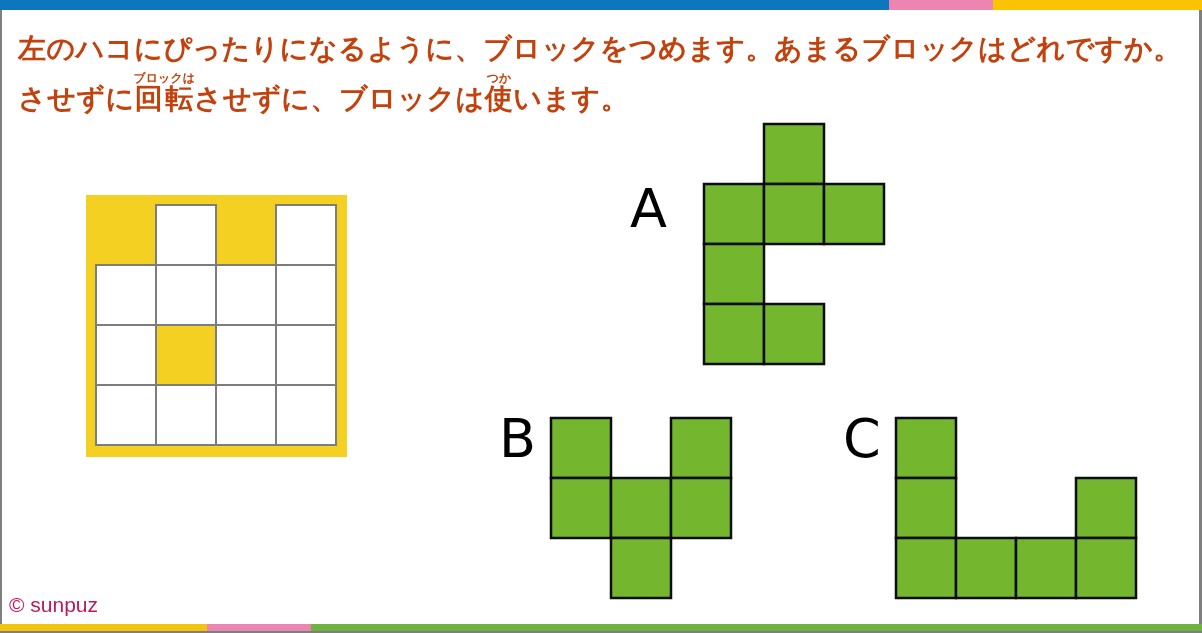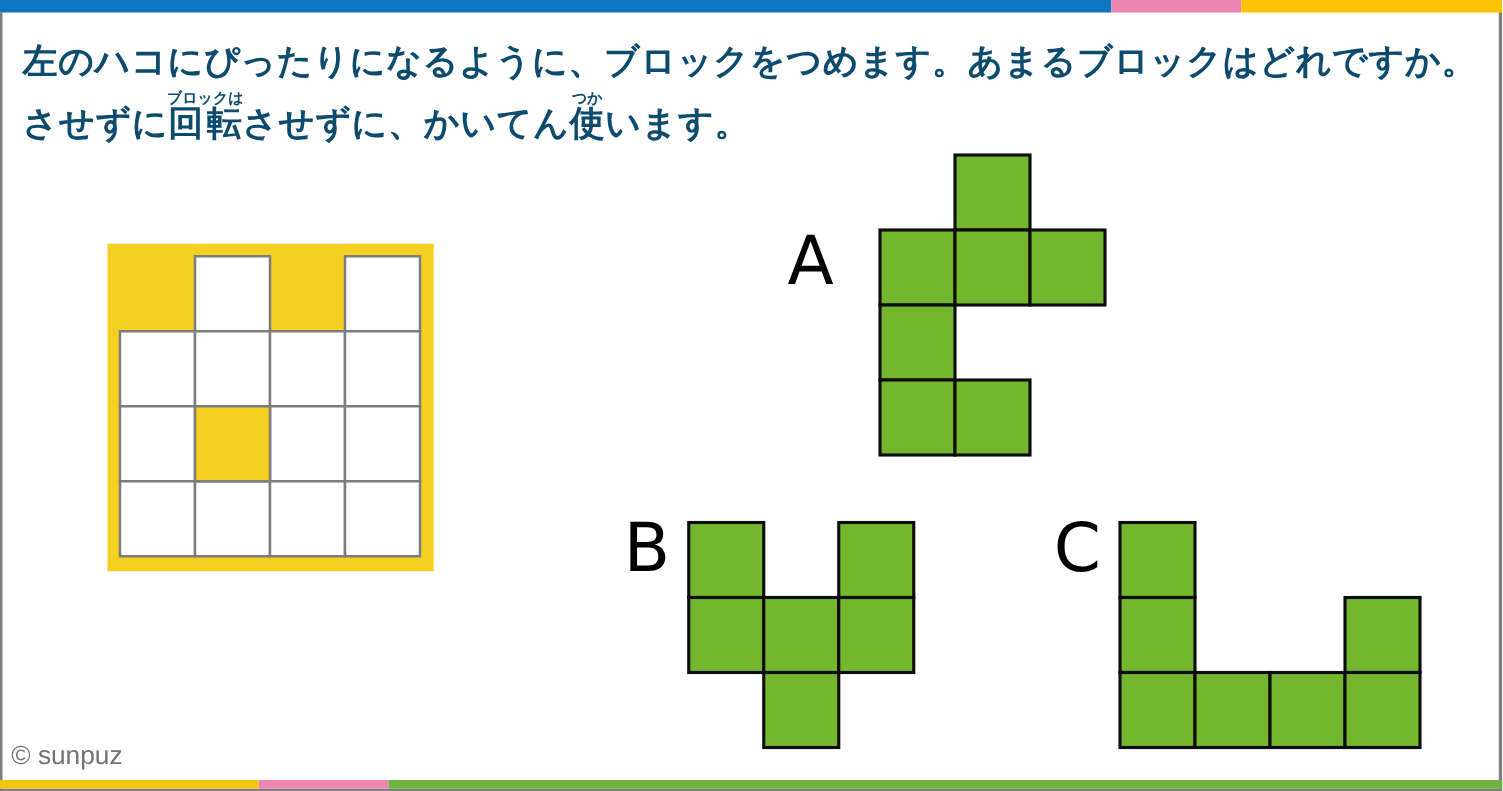--- a/index.html
+++ b/index.html
@@ -4,48 +4,48 @@
 <style>
   html,body{margin:0;padding:0;background:#fff;}
   #page{
     position:relative;width:1202px;height:633px;background:#ffffff;
     font-family:"Liberation Sans","DejaVu Sans",sans-serif;overflow:hidden;
   }
   .frame-edge{position:absolute;background:#7f7f7f;}
   .stripe-seg{position:absolute;}
   .heading{
     position:absolute;left:18px;top:26px;font-size:28px;font-weight:700;
-    color:#0c4a6e;letter-spacing:0.5px;
+    color:#c2410c;letter-spacing:0.5px;
   }
   .heading .line{height:46px;line-height:46px;white-space:nowrap;}
   .heading ruby{ruby-position:over;}
   .heading rt{font-size:12px;font-weight:700;letter-spacing:0;text-align:center;}
   .puzzle-box{position:absolute;}
   .grid-svg,.block-svg{position:absolute;overflow:visible;}
   .block-label{
     position:absolute;font-size:54px;line-height:1;color:#000;
     font-family:"DejaVu Sans","Liberation Sans",sans-serif;font-weight:400;
   }
   .copyright{
-    position:absolute;left:9px;top:593px;font-size:21px;color:#737373;
+    position:absolute;left:9px;top:593px;font-size:21px;color:#be185d;
     font-family:"Liberation Sans",sans-serif;
   }
 </style>
 </head>
 <body>
 
 <div id="page">
 
   <div class="frame-edge" style="left:0;top:10px;width:2px;height:623px;"></div>
   <div class="frame-edge" style="left:1199px;top:8px;width:3px;height:625px;"></div>
   <div class="frame-edge" style="left:0;top:631px;width:1202px;height:2px;"></div>
 
   <div class="heading">
     <div class="line">左のハコにぴったりになるように、ブロックをつめます。あまるブロックはどれですか。</div>
-    <div class="line"><span>させずに</span><ruby><span>回転</span><rt>ブロックは</rt></ruby><span>させずに、かいてん</span><ruby><span>使</span><rt>つか</rt></ruby><span>います。</span></div>
+    <div class="line"><span>させずに</span><ruby><span>回転</span><rt>ブロックは</rt></ruby><span>させずに、ブロックは</span><ruby><span>使</span><rt>つか</rt></ruby><span>います。</span></div>
   </div>
 
   <div class="copyright">© sunpuz</div>
 
 <div class="stripe-seg" style="left: 0px; top: 0px; width: 889px; height: 10px; background: rgb(13, 118, 190);"></div>
     <div class="stripe-seg" style="left: 889px; top: 0px; width: 104px; height: 10px; background: rgb(236, 133, 178);"></div>
     <div class="stripe-seg" style="left: 993px; top: 0px; width: 209px; height: 10px; background: rgb(251, 195, 3);"></div>
     <div class="stripe-seg" style="left: 0px; top: 624px; width: 207px; height: 7px; background: rgb(242, 196, 13);"></div>
     <div class="stripe-seg" style="left: 207px; top: 624px; width: 104px; height: 7px; background: rgb(236, 133, 178);"></div>
     <div class="stripe-seg" style="left: 311px; top: 624px; width: 891px; height: 7px; background: rgb(108, 179, 63);"></div>

